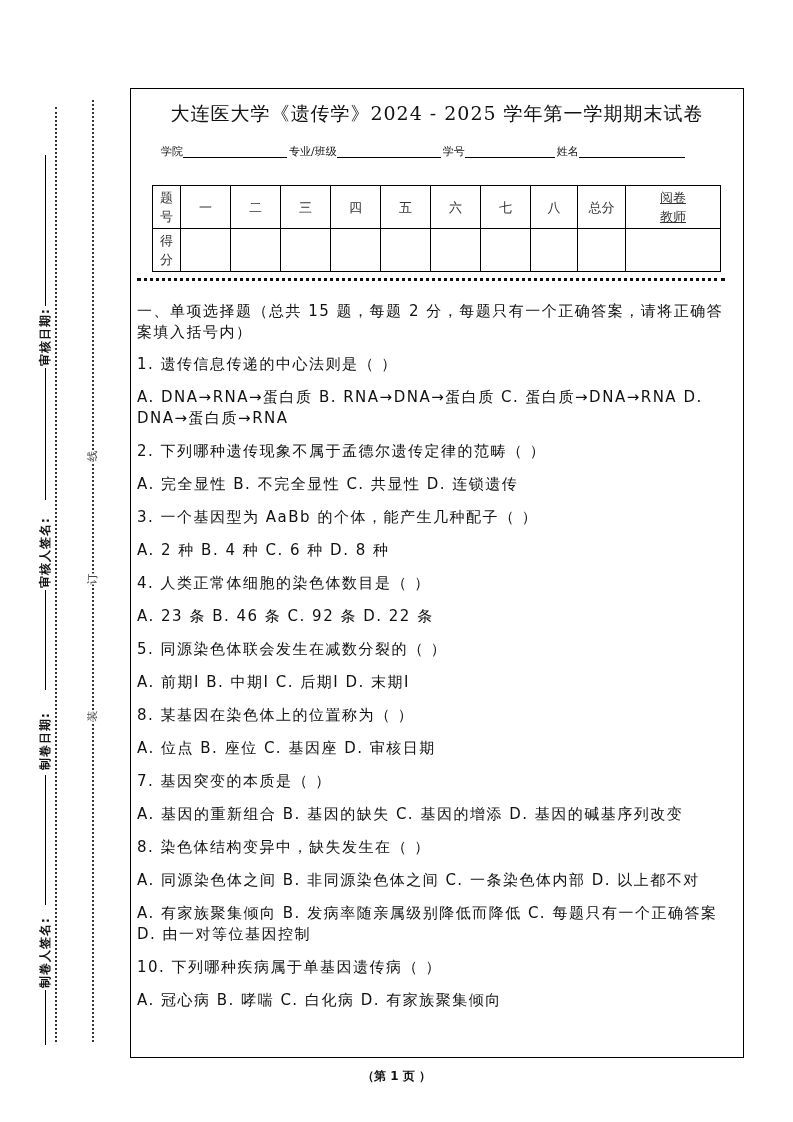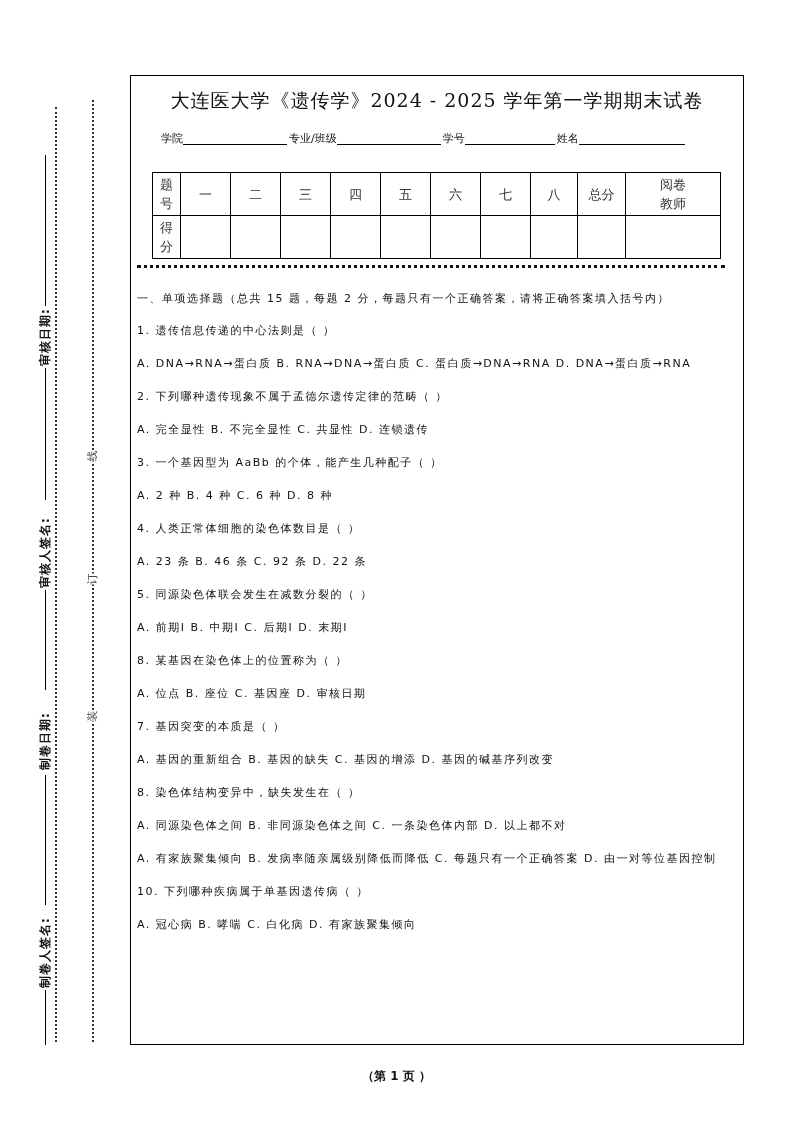--- a/index.html
+++ b/index.html
@@ -20,21 +20,21 @@
     transform: rotate(-90deg); transform-origin: left top;
     font-size: 12px; font-weight: bold; white-space: nowrap;
     background: #fff; padding: 0 2px; letter-spacing: 1px;
   }
   .binding-char {
     position: absolute; left: 87px; font-size: 11px; color: #444;
     background: #fff; transform: rotate(-90deg); line-height: 12px;
   }
   
   .frame {
-    position: absolute; left: 130px; top: 75px; width: 614px; height: 970px;
+    position: absolute; left: 130px; top: 88px; width: 614px; height: 970px;
     border: 1px solid #000; box-sizing: border-box;
   }
   .title {
     position: absolute; left: 0; right: 0; top: 12px; text-align: center;
     font-family: "DejaVu Serif", "Liberation Serif", serif;
     font-size: 19px; letter-spacing: 1px;
   }
   .info-row {
     position: absolute; left: 30px; top: 55px; font-size: 11px;
     display: flex; align-items: center;
@@ -48,21 +48,21 @@
   table.score td {
     border: 1px solid #000; text-align: center; vertical-align: middle;
     padding: 0; height: 42px; line-height: 19px;
   }
   .dotsep {
     position: absolute; left: 6px; right: 18px; top: 189px;
     border-top: 3px dotted #111;
   }
   .content {
     position: absolute; left: 6px; right: 6px; top: 212px;
-    font-size: 11px; letter-spacing: 1.5px;
+    font-size: 15px; letter-spacing: 1.5px;
   }
   .content p { margin: 0; line-height: 21px; }
   .section-head { margin-bottom: 11px !important; }
   .q { margin-top: 0; margin-bottom: 12px !important; }
   .opts { margin-bottom: 12px !important; }
   .footer {
     position: absolute; top: 1068px; left: 0; right: 0; text-align: center;
     font-size: 12px; font-weight: bold;
   }
 </style>
@@ -112,21 +112,21 @@
       </td>
       <td style="width:49px;">一</td>
       <td style="width:49px;">二</td>
       <td style="width:49px;">三</td>
       <td style="width:49px;">四</td>
       <td style="width:49px;">五</td>
       <td style="width:49px;">六</td>
       <td style="width:49px;">七</td>
       <td style="width:46px;">八</td>
       <td style="width:47px;">总分</td>
-      <td style="width:94px;">
+      <td style="width:94px;text-decoration:underline;">
         <span>阅卷</span><br>
         <span>教师</span>
       </td>
     </tr>
     <tr>
       <td>
         <span>得</span><br>
         <span>分</span>
       </td>
       <td></td>

